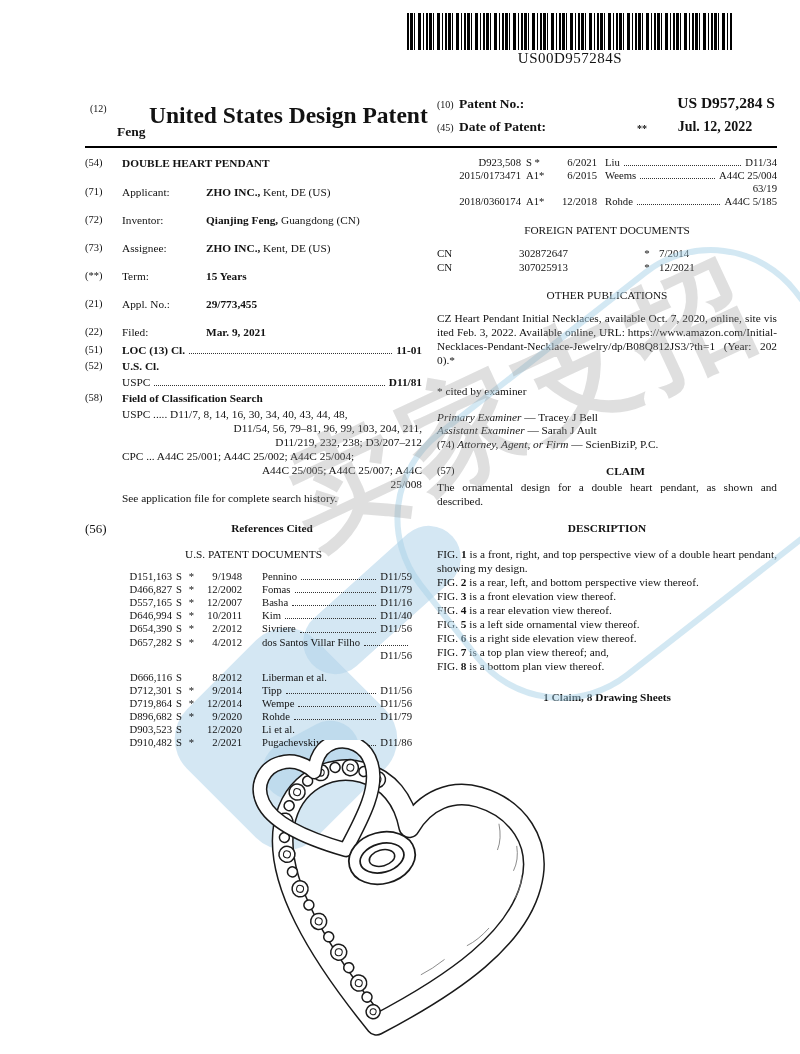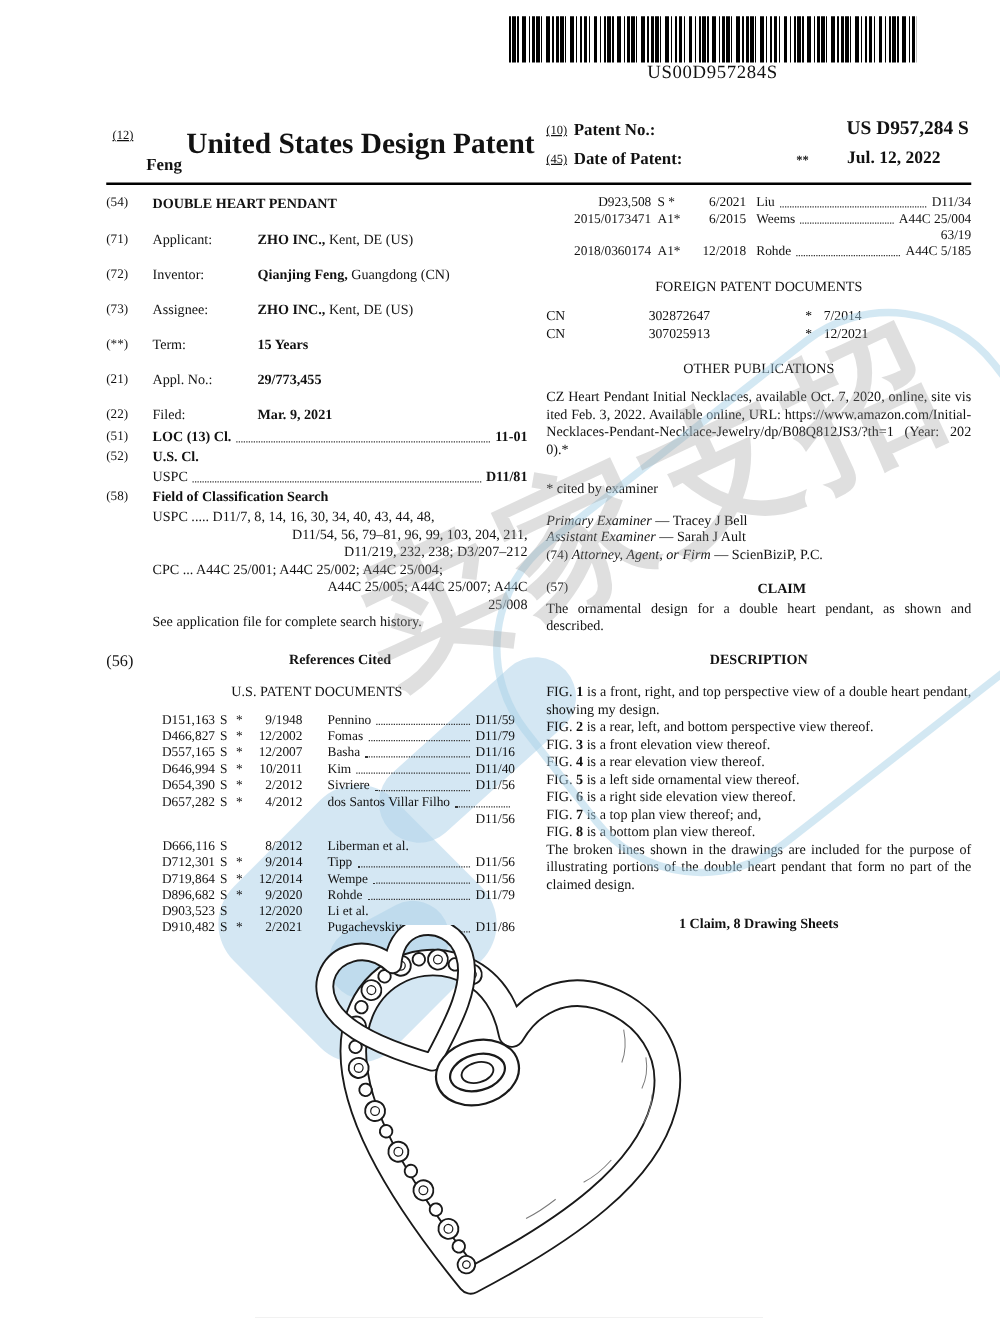--- a/index.html
+++ b/index.html
@@ -7,21 +7,21 @@
         font-family:"Liberation Serif",serif;overflow:hidden;margin:0 auto;padding-left:48px;}
   .b{font-weight:bold}.i{font-style:italic}
   
   .barcode{position:absolute;left:407px;top:13px;width:326px;height:37px;z-index:2;
     background:
       repeating-linear-gradient(90deg,#000 0 2px,#fff 2px 3px,#000 3px 6px,#fff 6px 7px,
         #000 7px 8px,#fff 8px 11px,#000 11px 14px,#fff 14px 16px,#000 16px 17px,#fff 17px 19px);}
   .barcode-text{position:absolute;left:407px;top:50px;width:326px;text-align:center;
     font-size:15px;letter-spacing:.5px;z-index:2;}
   
-  .hnum{position:absolute;font-size:10px;z-index:2;text-decoration:underline;}
+  .hnum{position:absolute;font-size:10px;z-index:2;}
   .htitle{position:absolute;left:117px;top:102px;font-size:23.5px;font-weight:bold;z-index:2;margin-left:32px;}
   .hfeng{position:absolute;left:117px;top:124px;font-size:13.5px;font-weight:bold;z-index:2;}
   .hlabel{position:absolute;left:459px;font-size:13.5px;font-weight:bold;z-index:2;}
   .hpatno{position:absolute;left:615px;top:94px;width:160px;text-align:right;
     font-size:15.5px;font-weight:bold;z-index:2;}
   .hstars{position:absolute;left:637px;top:123px;font-size:10px;font-weight:bold;z-index:2;}
   .hdate{position:absolute;left:655px;top:119px;width:120px;text-align:center;
     font-size:14px;font-weight:bold;z-index:2;}
   .rule{position:absolute;left:85px;top:146px;width:692px;border-top:2px solid #000;z-index:2;}
   
@@ -424,21 +424,20 @@
         <div class="figline"><span>FIG.</span> <span class="b">4</span> <span>is a rear elevation view thereof.</span></div>
 
         <div class="figline"><span>FIG.</span> <span class="b">5</span> <span>is a left side ornamental view thereof.</span></div>
 
         <div class="figline"><span>FIG.</span> <span class="b">6</span> <span>is a right side elevation view thereof.</span></div>
 
         <div class="figline"><span>FIG.</span> <span class="b">7</span> <span>is a top plan view thereof; and,</span></div>
 
         <div class="figline"><span>FIG.</span> <span class="b">8</span> <span>is a bottom plan view thereof.</span></div>
       </div>
-    <div class="figline">The broken lines shown in the drawings are included for the purpose of illustrating portions of the double heart pendant that form no part of the claimed design.</div>
 
     <div class="sheets">1 Claim, 8 Drawing Sheets</div>
   </div>
 
   <div class="figure">
     <svg width="336" height="312" viewBox="0 0 336 312">
 
       <g transform="rotate(12 175 165)">
         <path d="M172,288 C 100,230 42,168 40,112 C 39,66 74,42 106,44 C 133,46 152,62 163,88 C 173,58 197,42 225,44 C 263,47 297,74 294,120 C 291,175 242,230 172,288 Z" fill="none" stroke="#1a1a1a" stroke-width="22" stroke-linejoin="round"></path>
         <path d="M172,288 C 100,230 42,168 40,112 C 39,66 74,42 106,44 C 133,46 152,62 163,88 C 173,58 197,42 225,44 C 263,47 297,74 294,120 C 291,175 242,230 172,288 Z" fill="none" stroke="#ffffff" stroke-width="19" stroke-linejoin="round"></path>

